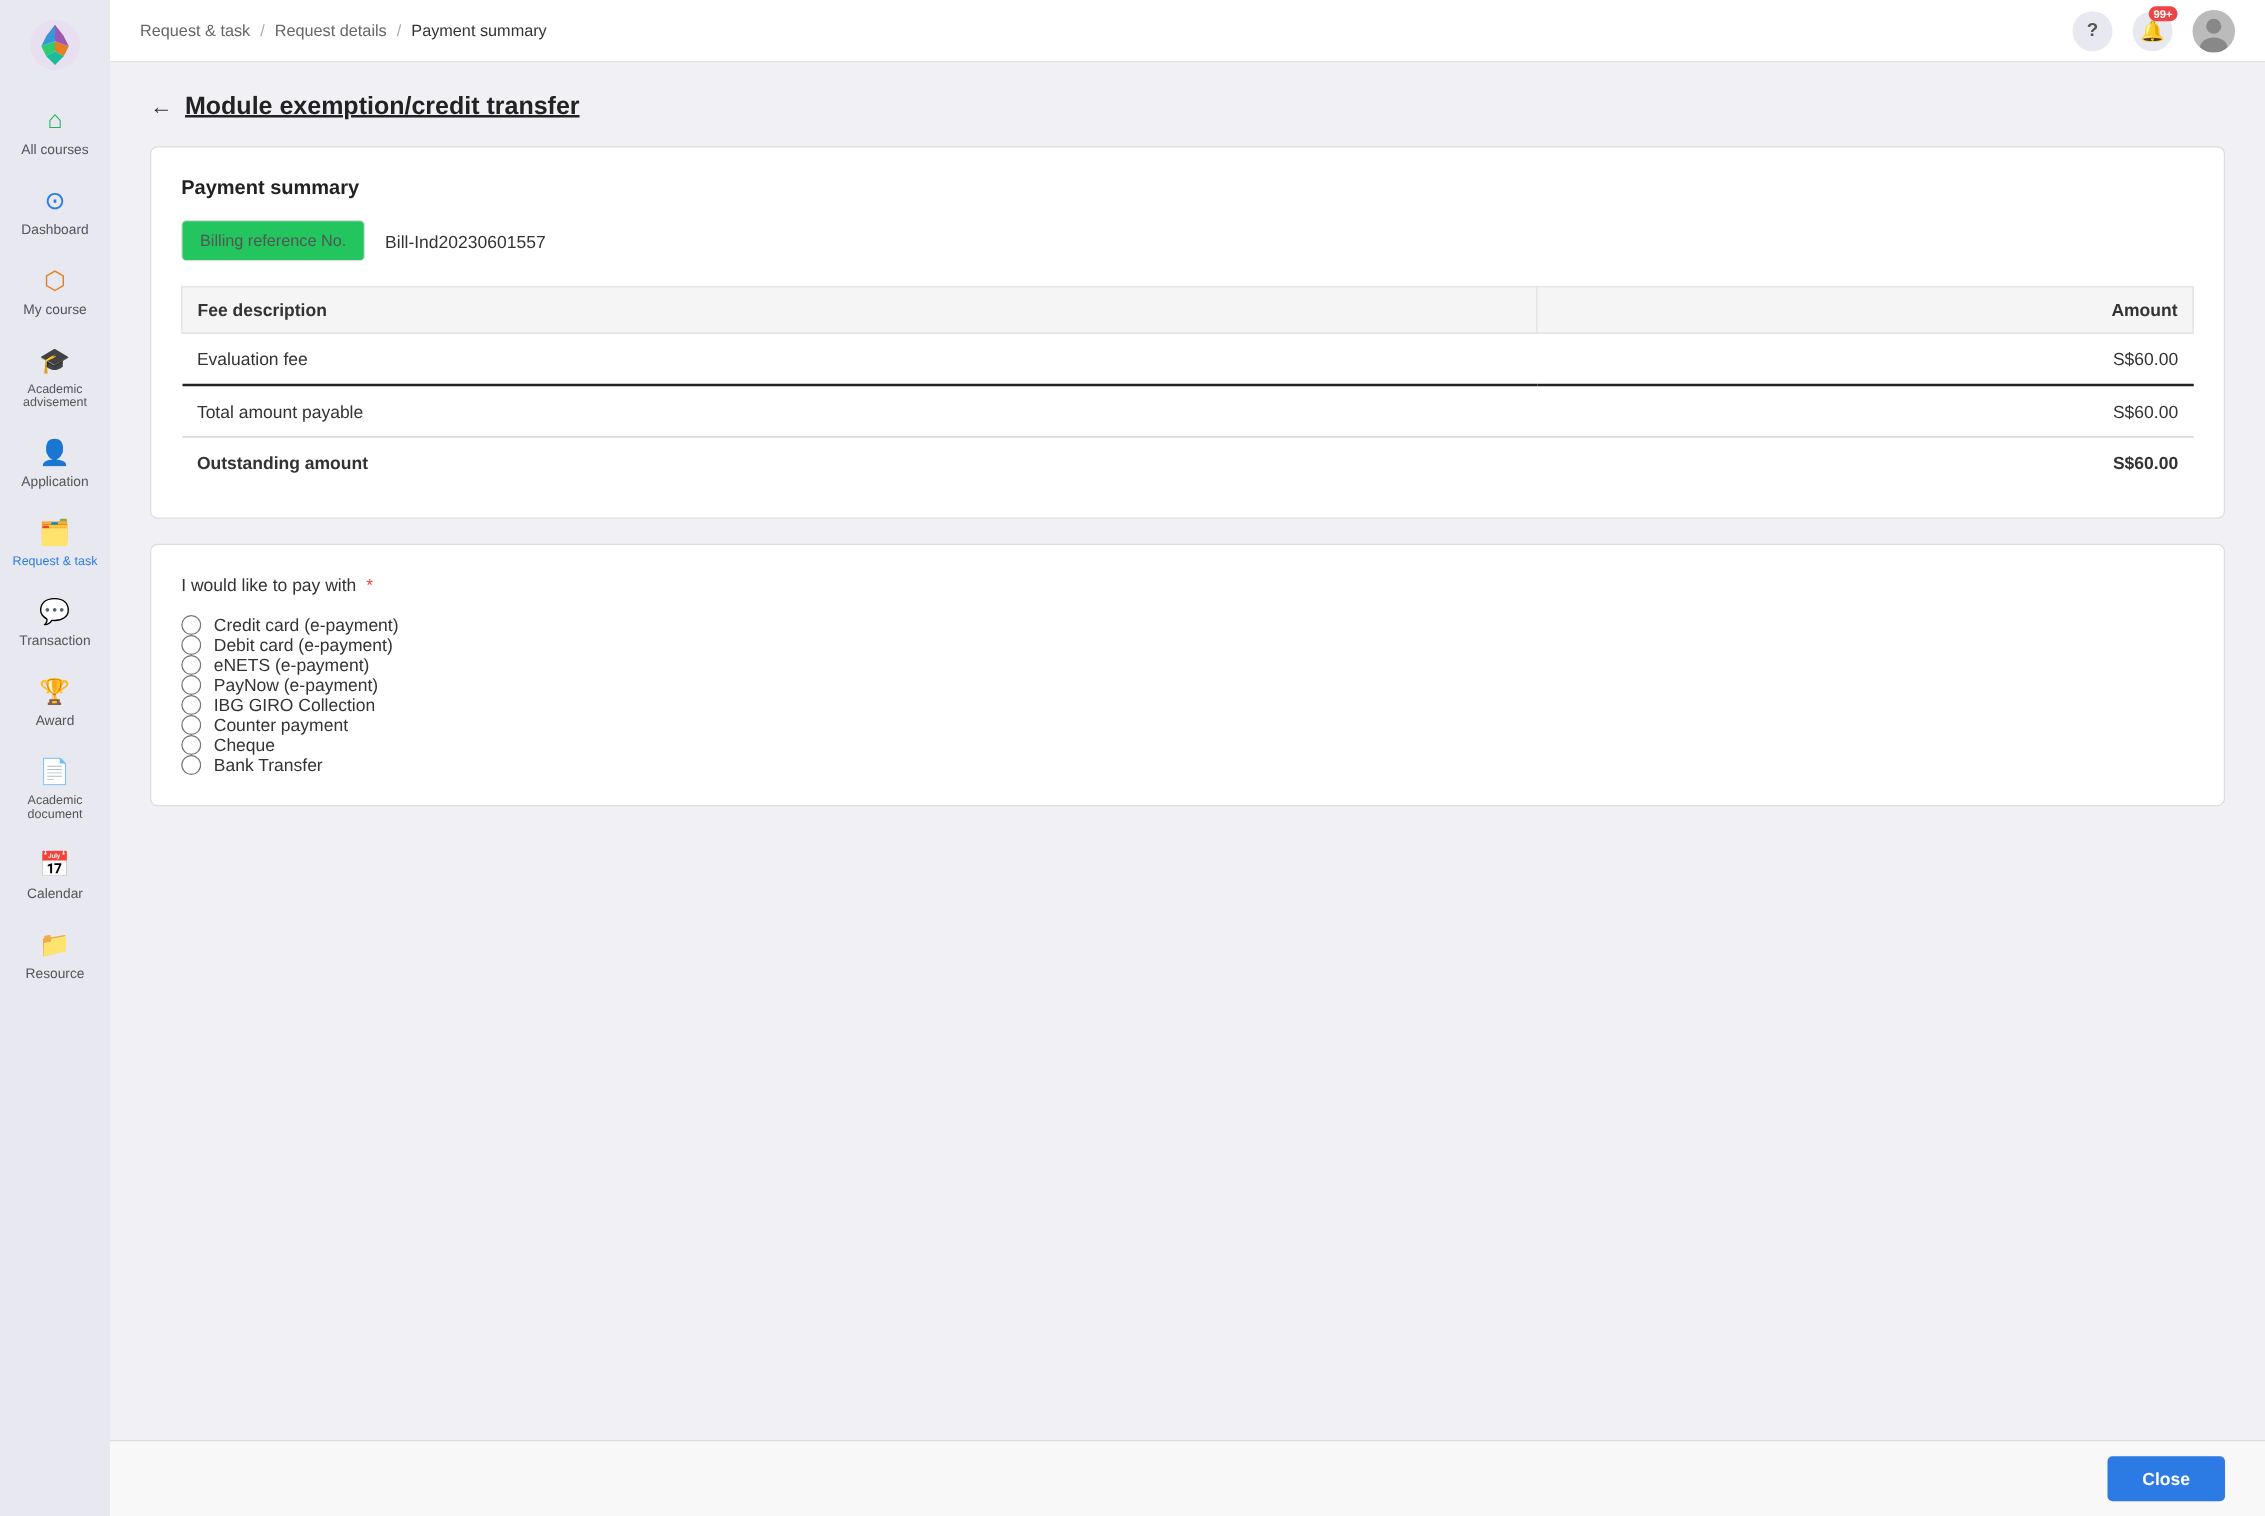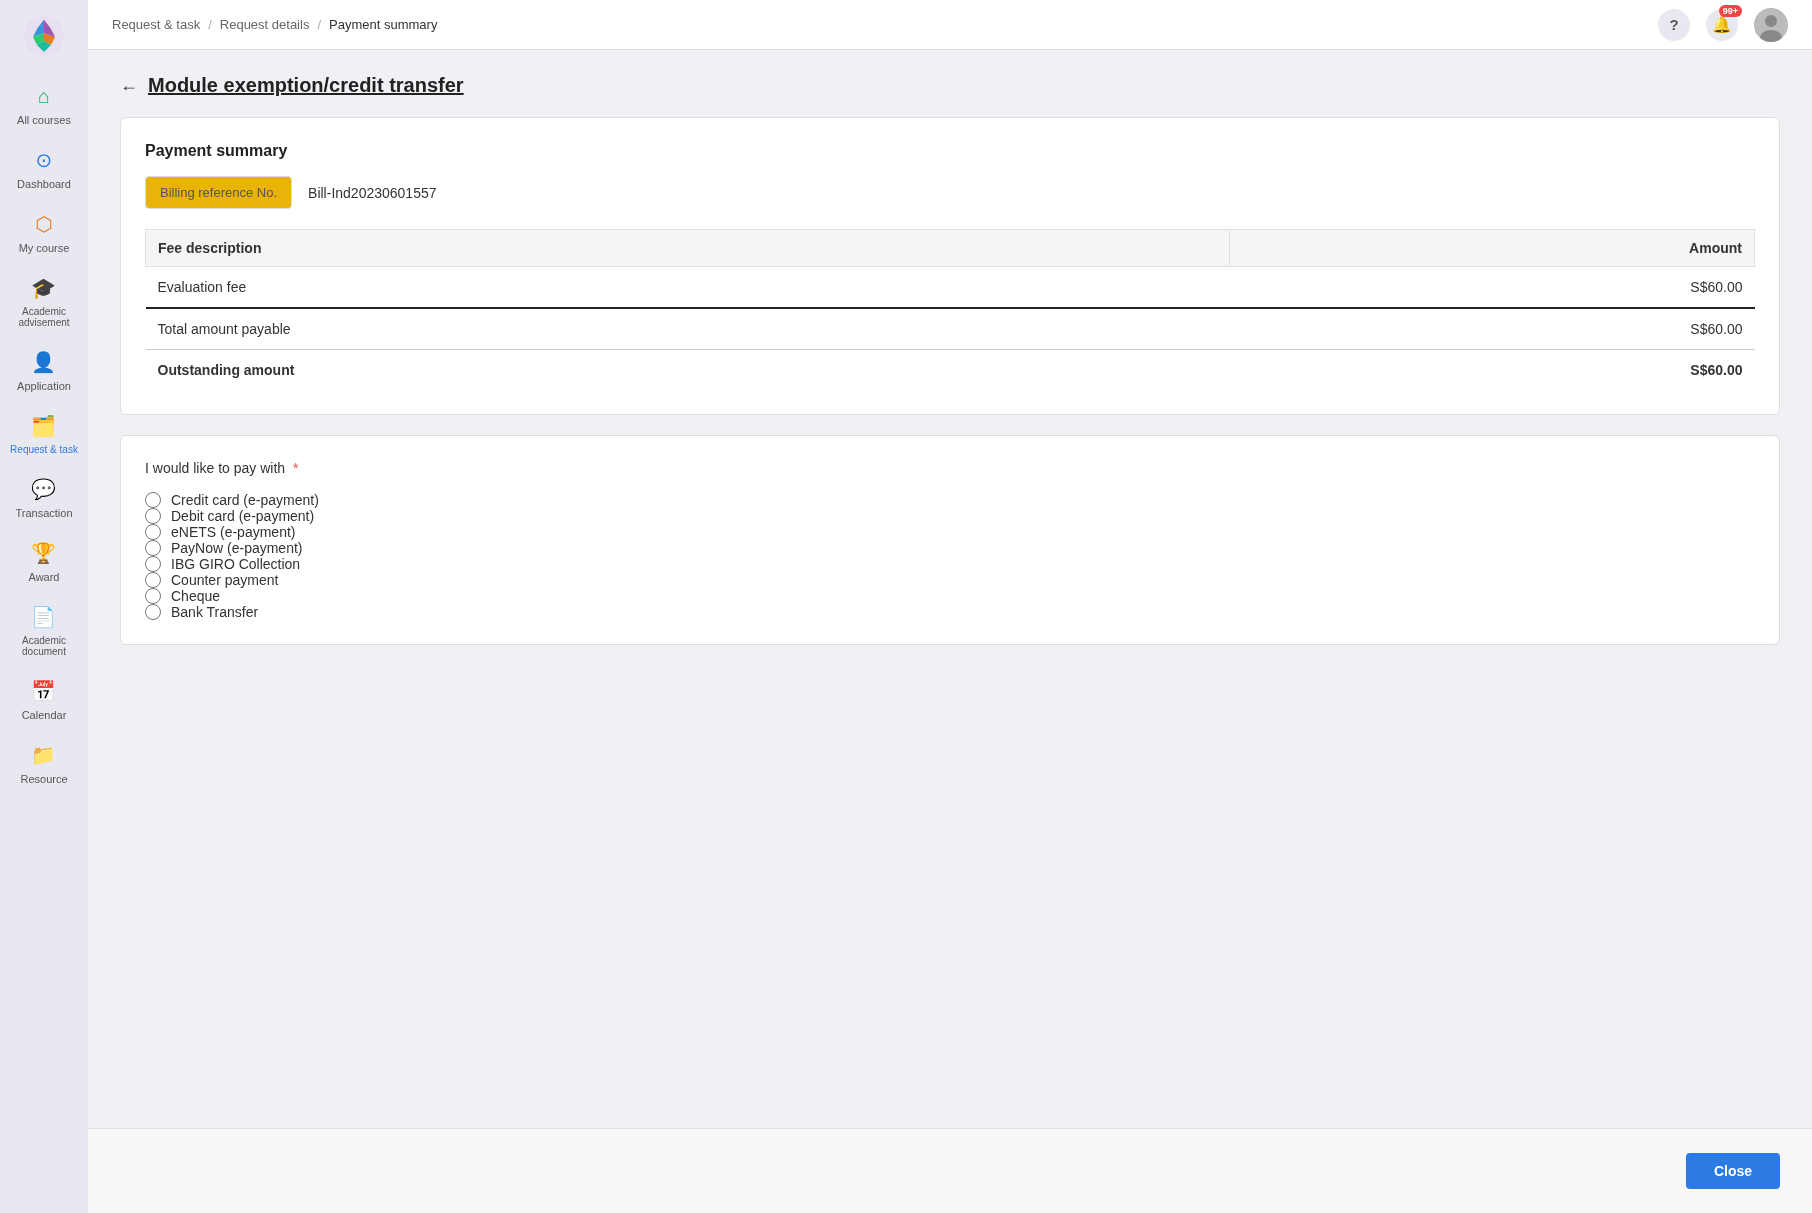--- a/index.html
+++ b/index.html
@@ -155,21 +155,21 @@
     }
 
     
     .billing-ref-row {
       display: flex;
       align-items: center;
       gap: 16px;
       margin-bottom: 20px;
     }
     .billing-ref-label {
-      background: #eab308;
+      background: #22c55e;
       border: 1px solid #ddd;
       border-radius: 4px;
       padding: 8px 14px;
       font-size: 13px;
       color: #555;
       white-space: nowrap;
     }
     .billing-ref-value {
       font-size: 14px;
       color: #333;
@@ -233,21 +233,21 @@
       width: 16px;
       height: 16px;
       cursor: pointer;
       accent-color: #2c7be5;
     }
 
     
     .bottom-bar {
       background: #f8f8f8;
       border-top: 1px solid #ddd;
-      padding: 24px 32px;
+      padding: 12px 32px;
       display: flex;
       justify-content: flex-end;
     }
     .close-btn {
       background: #2c7be5;
       color: #fff;
       border: none;
       border-radius: 4px;
       padding: 10px 28px;
       font-size: 14px;

